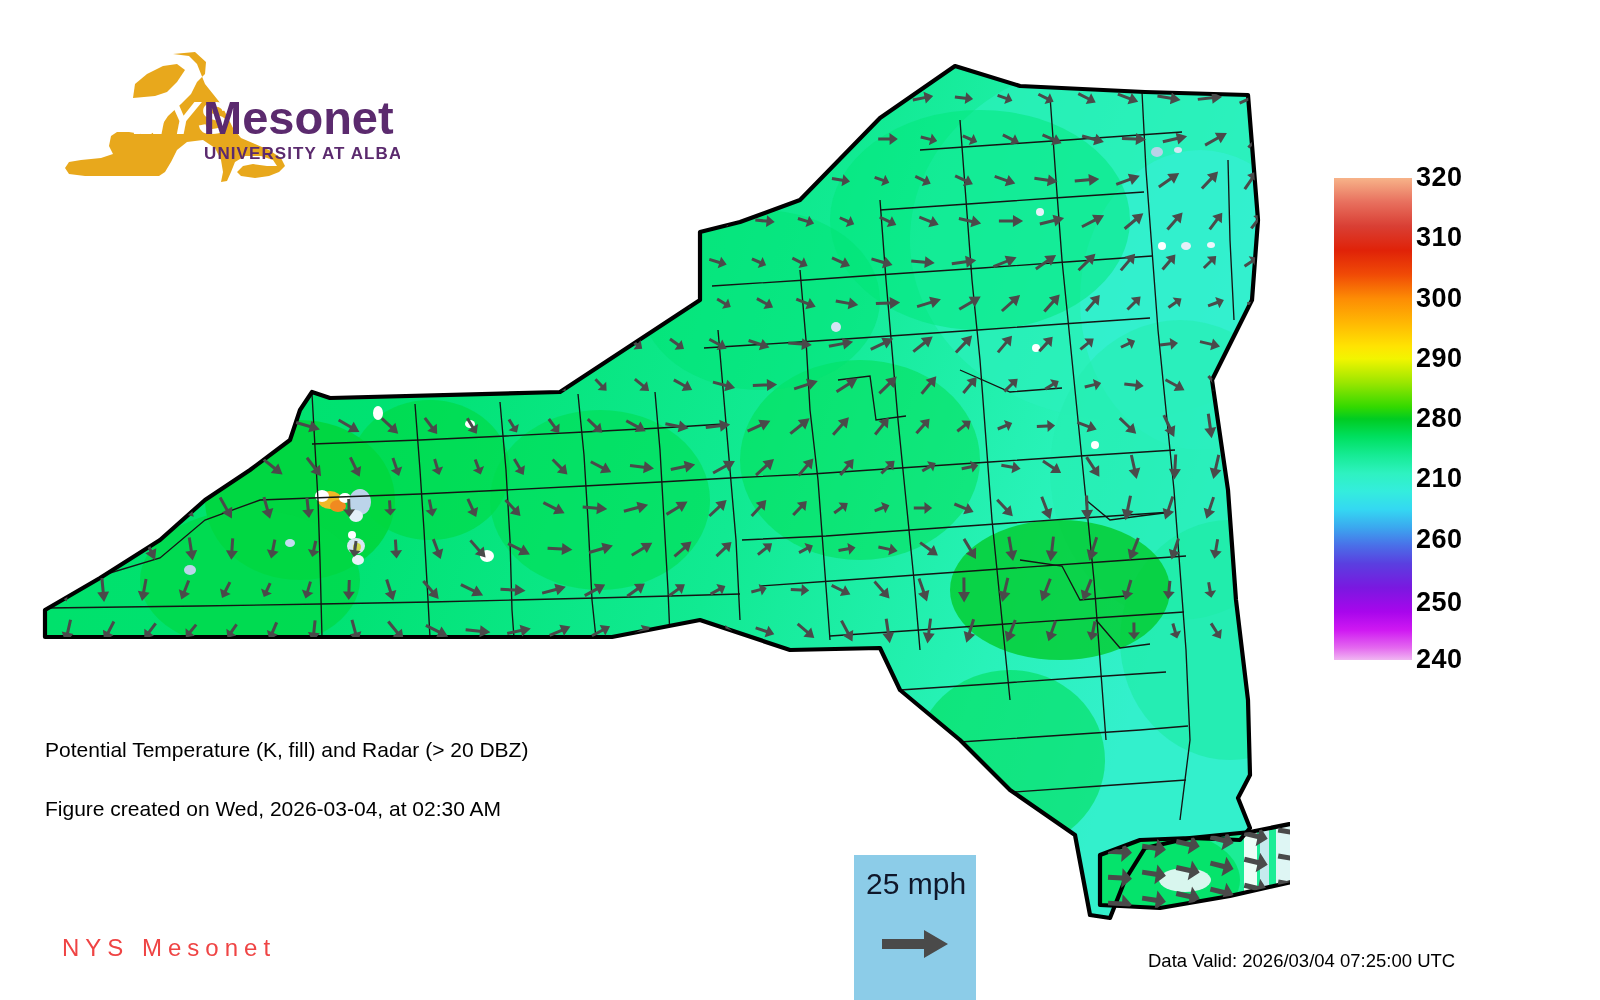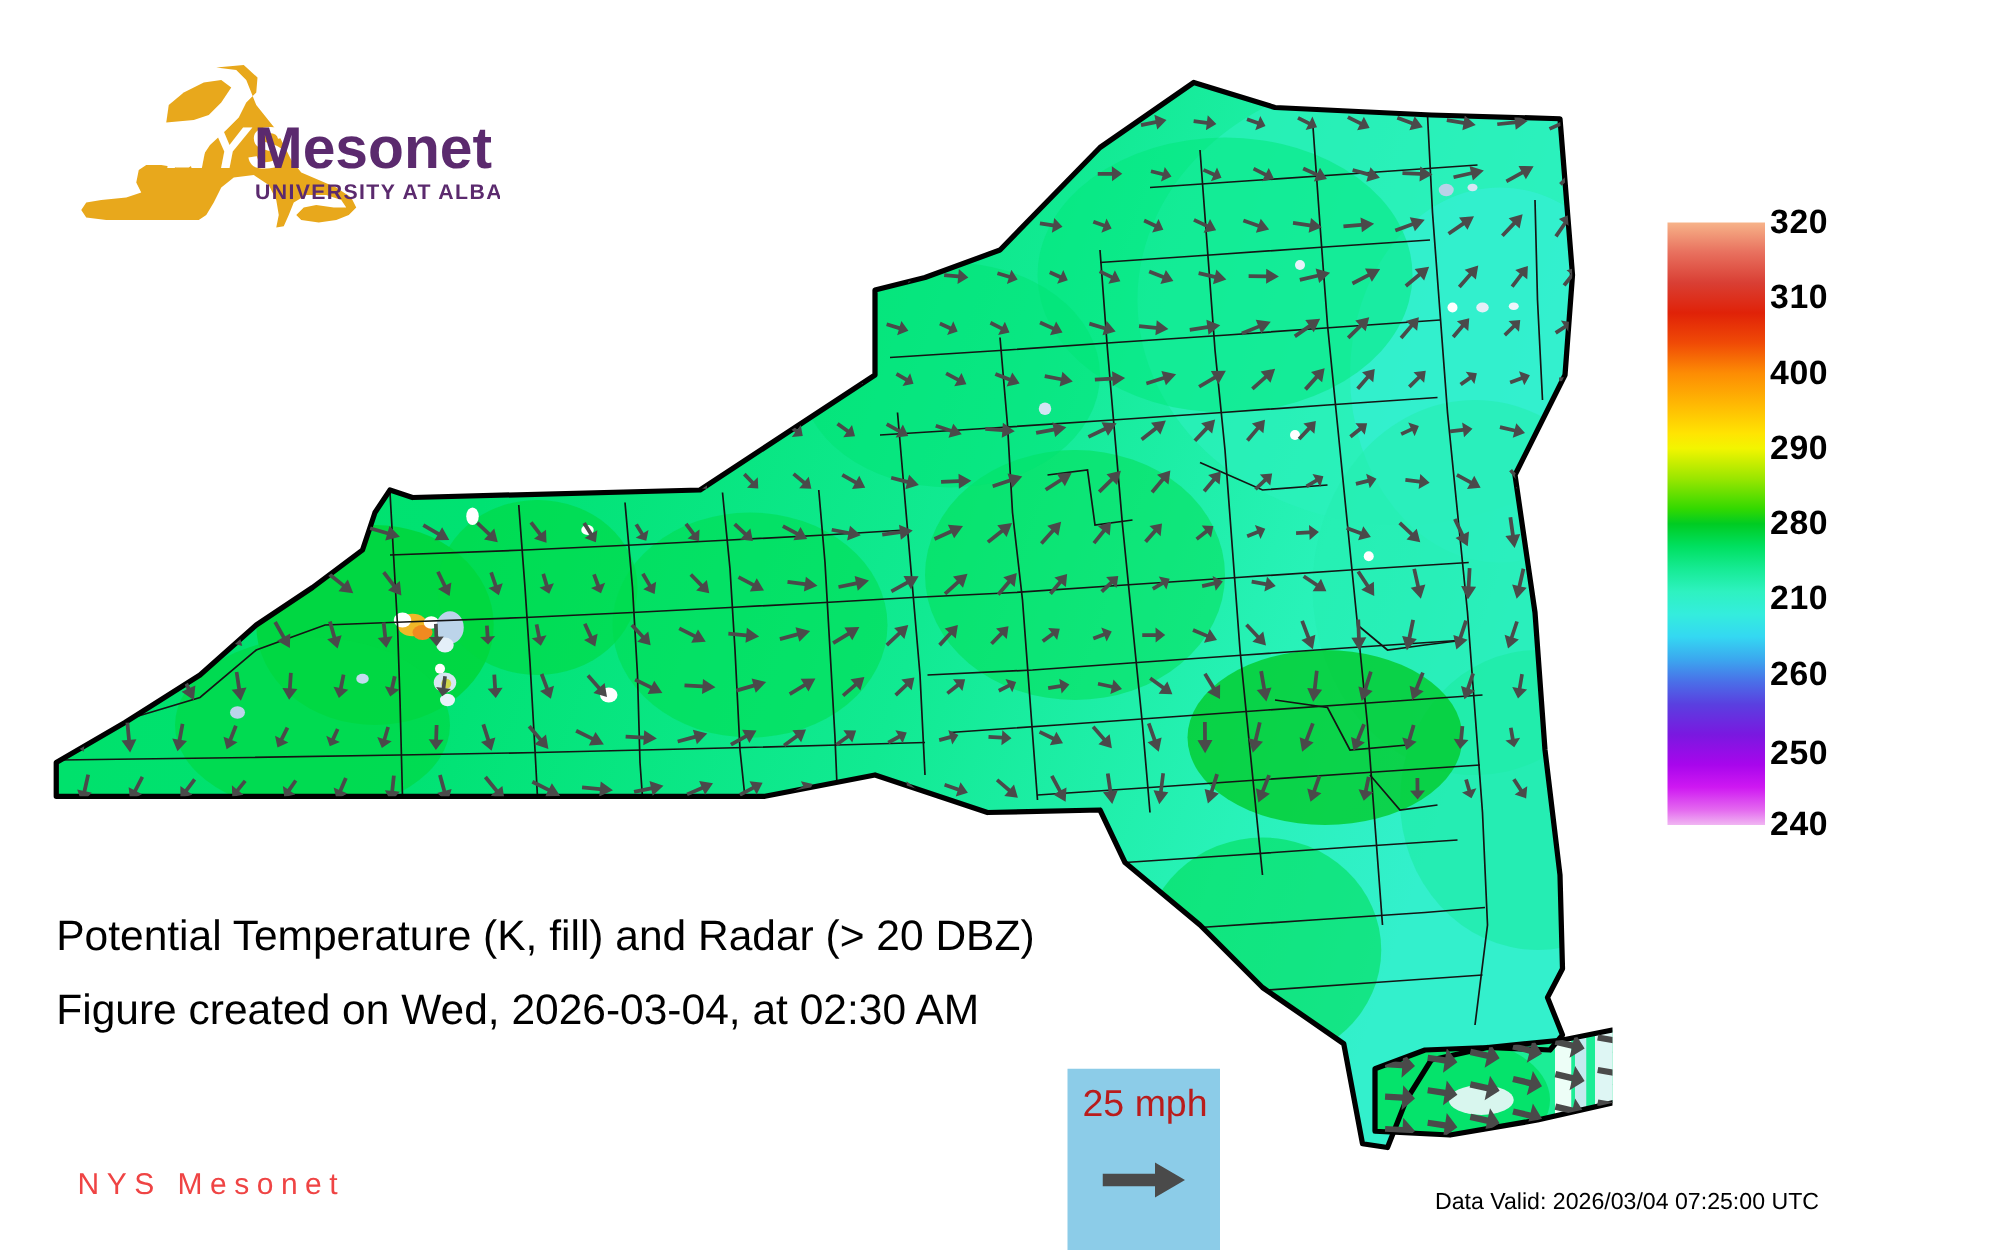--- a/index.html
+++ b/index.html
@@ -16,29 +16,29 @@
 
   
   #colorbar-wrap{position:absolute;left:1312px;top:172px;width:280px;height:495px;font-weight:bold;}
   #colorbar{position:absolute;left:22px;top:6px;width:78px;height:482px;}
   #cb-ticks{position:absolute;left:104px;top:0;width:120px;height:495px;}
   .cb-tick{position:absolute;left:0;font-size:27px;line-height:27px;
            letter-spacing:.5px;white-space:nowrap;}
 
   
   #caption{position:absolute;left:45px;top:720px;width:840px;}
-  .cap-line{font-size:34px;line-height:59px;white-space:nowrap;}
+  .cap-line{font-size:21px;line-height:59px;white-space:nowrap;}
   #cap-clipped{position:absolute;left:62px;top:934px;font-size:24px;
                color:#ef4444;white-space:nowrap;letter-spacing:6px;}
 
   
   #wind-legend{position:absolute;left:854px;top:855px;width:122px;height:145px;
                background:#8ccce8;}
   #wind-legend .wl-text{position:absolute;left:12px;top:14px;font-size:30px;
-               line-height:30px;white-space:nowrap;color:#b91c1c;}
+               line-height:30px;white-space:nowrap;color:#0f172a;}
   #wind-legend .wl-arrow{position:absolute;left:28px;top:72px;}
 
   
   #data-valid{position:absolute;left:1148px;top:950px;font-size:18.5px;
               white-space:nowrap;text-align:right;}
 </style>
 </head>
 <body>
 
 <div id="logo">
@@ -697,21 +697,21 @@
         </g>
   </g>
 </svg>
 </div>
 
 <div id="colorbar-wrap">
   <div id="colorbar" style="background: linear-gradient(rgb(247, 179, 137) 0%, rgb(232, 112, 94) 5%, rgb(217, 63, 52) 10%, rgb(224, 34, 8) 15%, rgb(240, 74, 6) 20%, rgb(253, 140, 4) 25%, rgb(255, 183, 3) 30%, rgb(255, 228, 2) 35%, rgb(242, 245, 0) 37.5%, rgb(154, 230, 0) 42.5%, rgb(51, 217, 0) 47.5%, rgb(0, 204, 34) 50%, rgb(0, 224, 96) 53.75%, rgb(22, 235, 148) 57.5%, rgb(46, 242, 192) 61.25%, rgb(52, 237, 221) 65%, rgb(52, 216, 242) 68.75%, rgb(59, 168, 239) 72.5%, rgb(74, 111, 232) 76.25%, rgb(90, 63, 224) 80%, rgb(122, 24, 224) 85%, rgb(168, 6, 236) 90%, rgb(207, 24, 242) 93.75%, rgb(228, 105, 239) 97.5%, rgb(240, 182, 242) 100%);"></div>
   <div id="cb-ticks">
       <div class="cb-tick" style="top: -8px;">320</div>
       <div class="cb-tick" style="top: 52.25px;">310</div>
-      <div class="cb-tick" style="top: 112.5px;">400</div>
+      <div class="cb-tick" style="top: 112.5px;">300</div>
       <div class="cb-tick" style="top: 172.75px;">290</div>
       <div class="cb-tick" style="top: 233px;">280</div>
       <div class="cb-tick" style="top: 293.25px;">210</div>
       <div class="cb-tick" style="top: 353.5px;">260</div>
       <div class="cb-tick" style="top: 417px;">250</div>
       <div class="cb-tick" style="top: 474px;">240</div>
     </div>
 </div>
 
 <div id="caption">

